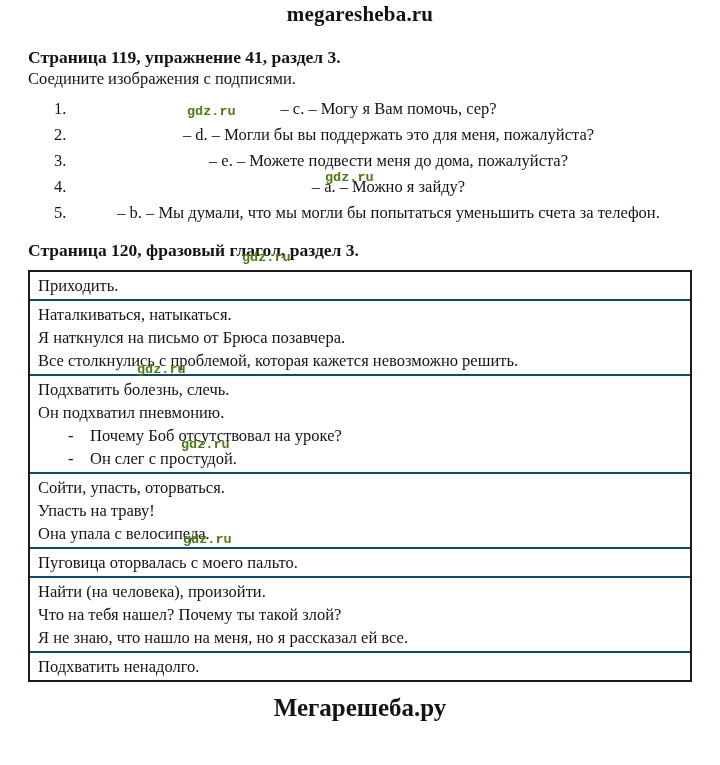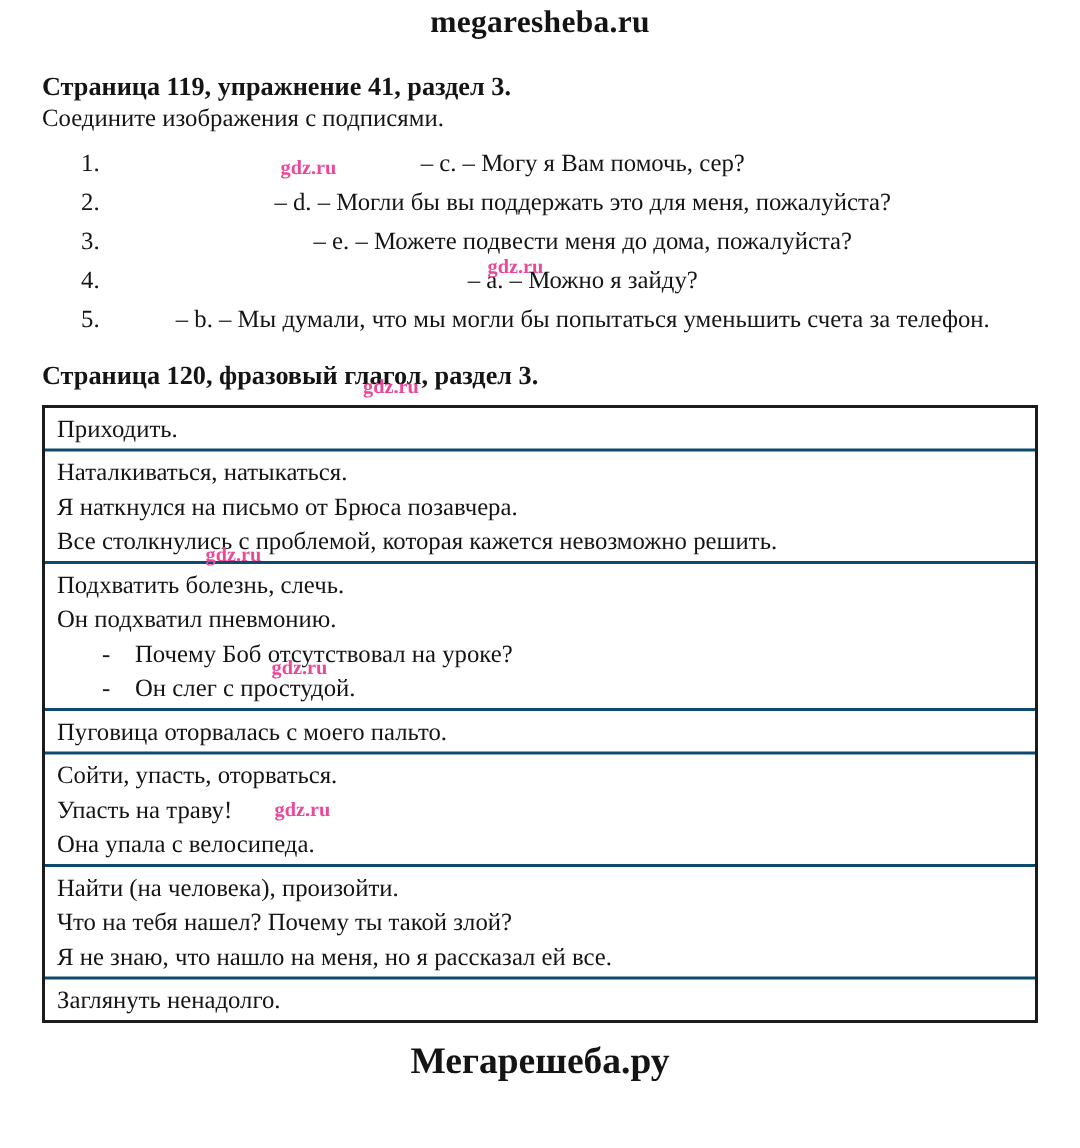--- a/index.html
+++ b/index.html
@@ -44,22 +44,22 @@
   .footer-title {
     text-align: center;
     font-weight: 700;
     font-size: 25px;
     margin-top: 12px;
   }
   .wm {
     position: absolute;
     font-weight: 700;
     font-size: 13.5px;
-    font-family: Liberation Serif, serif;
-    color: #ec4899;
+    font-family: Liberation Mono, monospace;
+    color: #4d7c0f;
     white-space: nowrap;
   }
   .wm1 { left: 187px; top: 104px; }
   .wm2 { left: 325px; top: 170px; }
   .wm3 { left: 242px; top: 250px; }
   .wm4 { left: 137px; top: 362px; }
   .wm5 { left: 181px; top: 437px; }
   .wm6 { left: 183px; top: 532px; }
 </style>
 </head>
@@ -116,37 +116,37 @@
         <span class="dash">-</span>
         <span>Почему Боб отсутствовал на уроке?</span>
       </div>
       <div class="line indent">
         <span class="dash">-</span>
         <span>Он слег с простудой.</span>
       </div>
     </div>
 
     <div class="group">
-      <div class="line">Пуговица оторвалась с моего пальто.</div>
+      <div class="line">Сойти, упасть, оторваться.</div>
+      <div class="line">Упасть на траву!</div>
+      <div class="line">Она упала с велосипеда.</div>
     </div>
 
     <div class="group">
-      <div class="line">Сойти, упасть, оторваться.</div>
-      <div class="line">Упасть на траву!</div>
-      <div class="line">Она упала с велосипеда.</div>
+      <div class="line">Пуговица оторвалась с моего пальто.</div>
     </div>
 
     <div class="group">
       <div class="line">Найти (на человека), произойти.</div>
       <div class="line">Что на тебя нашел? Почему ты такой злой?</div>
       <div class="line">Я не знаю, что нашло на меня, но я рассказал ей все.</div>
     </div>
 
     <div class="group">
-      <div class="line">Заглянуть ненадолго.</div>
+      <div class="line">Подхватить ненадолго.</div>
     </div>
 
   </div>
 
   <div class="footer-title">Мегарешеба.ру</div>
 
 </div>
 
 <span class="wm wm1">gdz.ru</span>
 <span class="wm wm2">gdz.ru</span>

